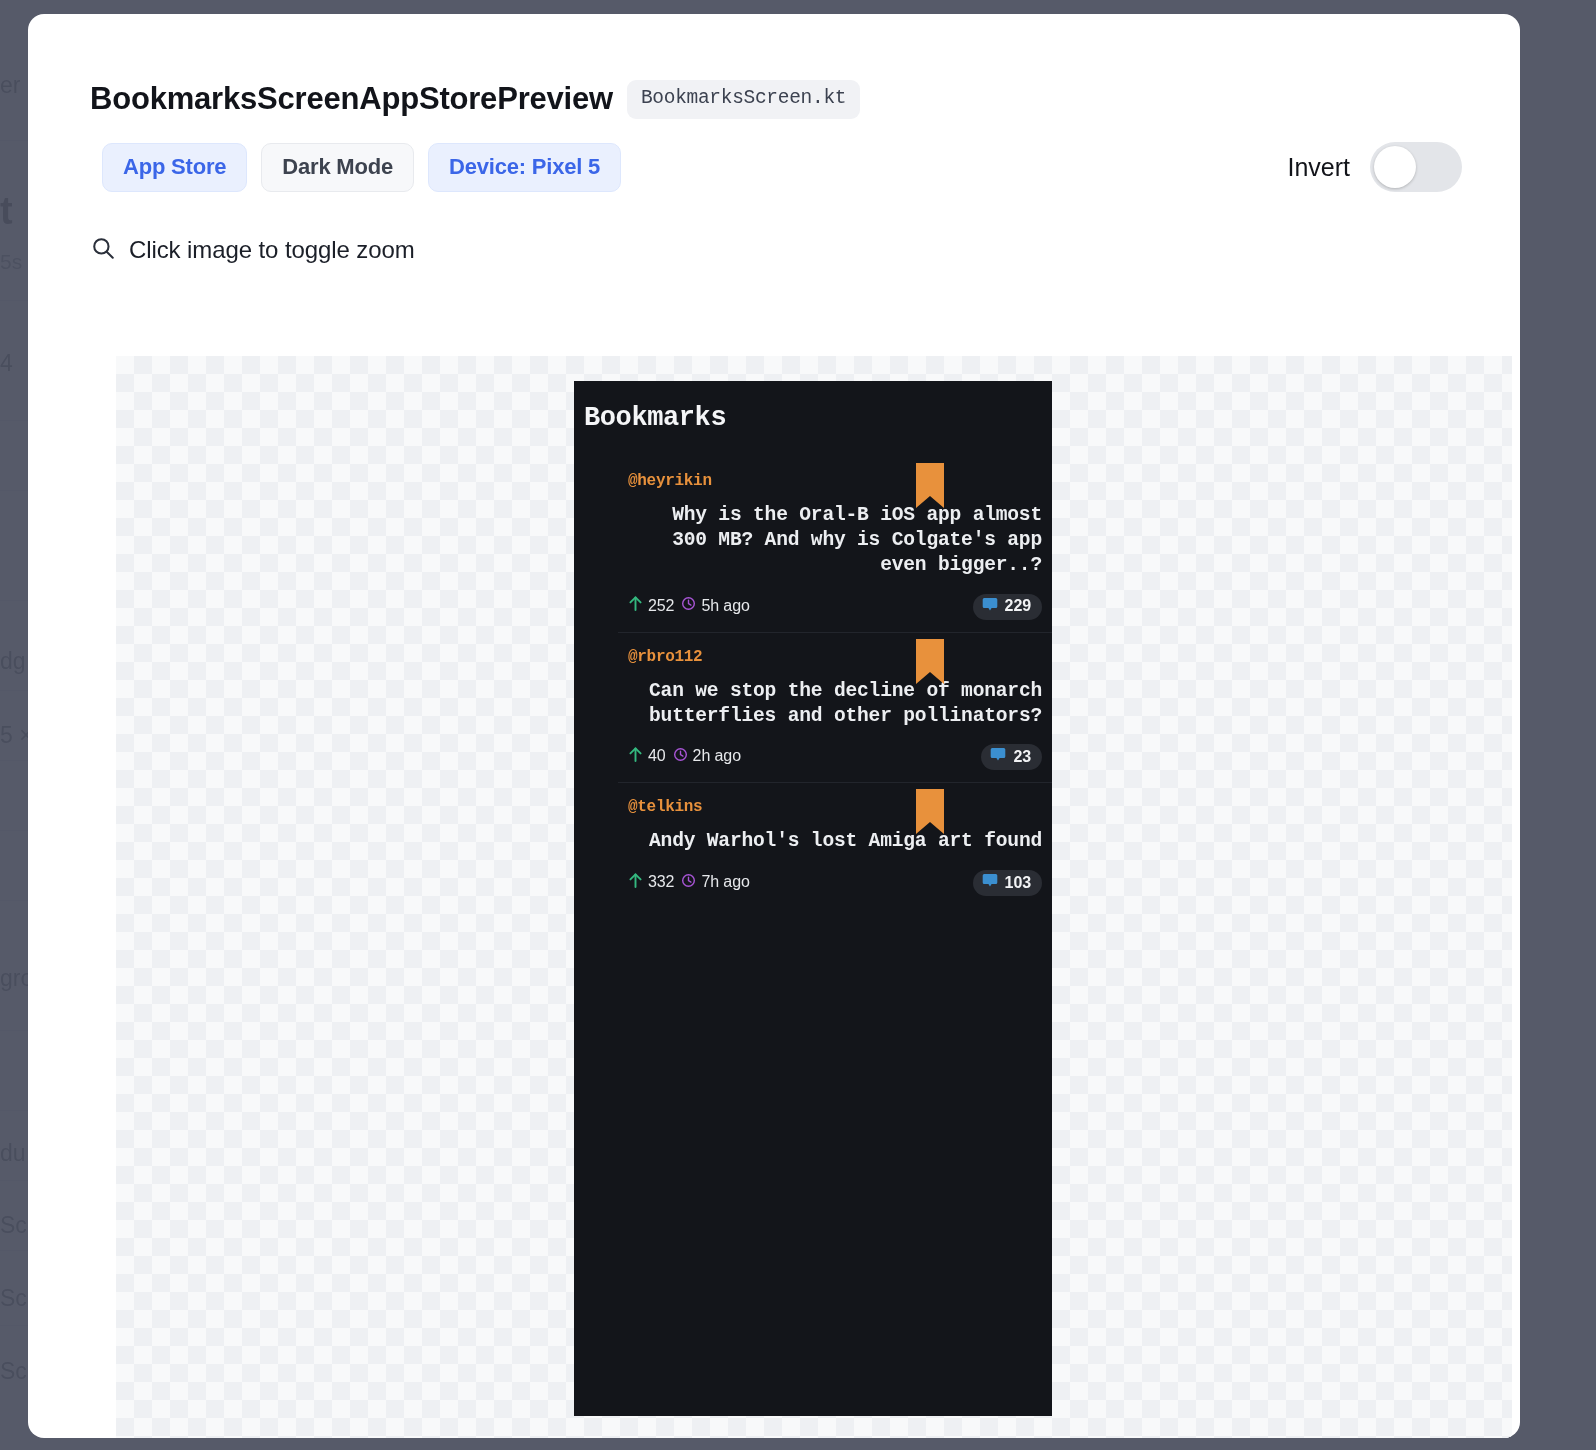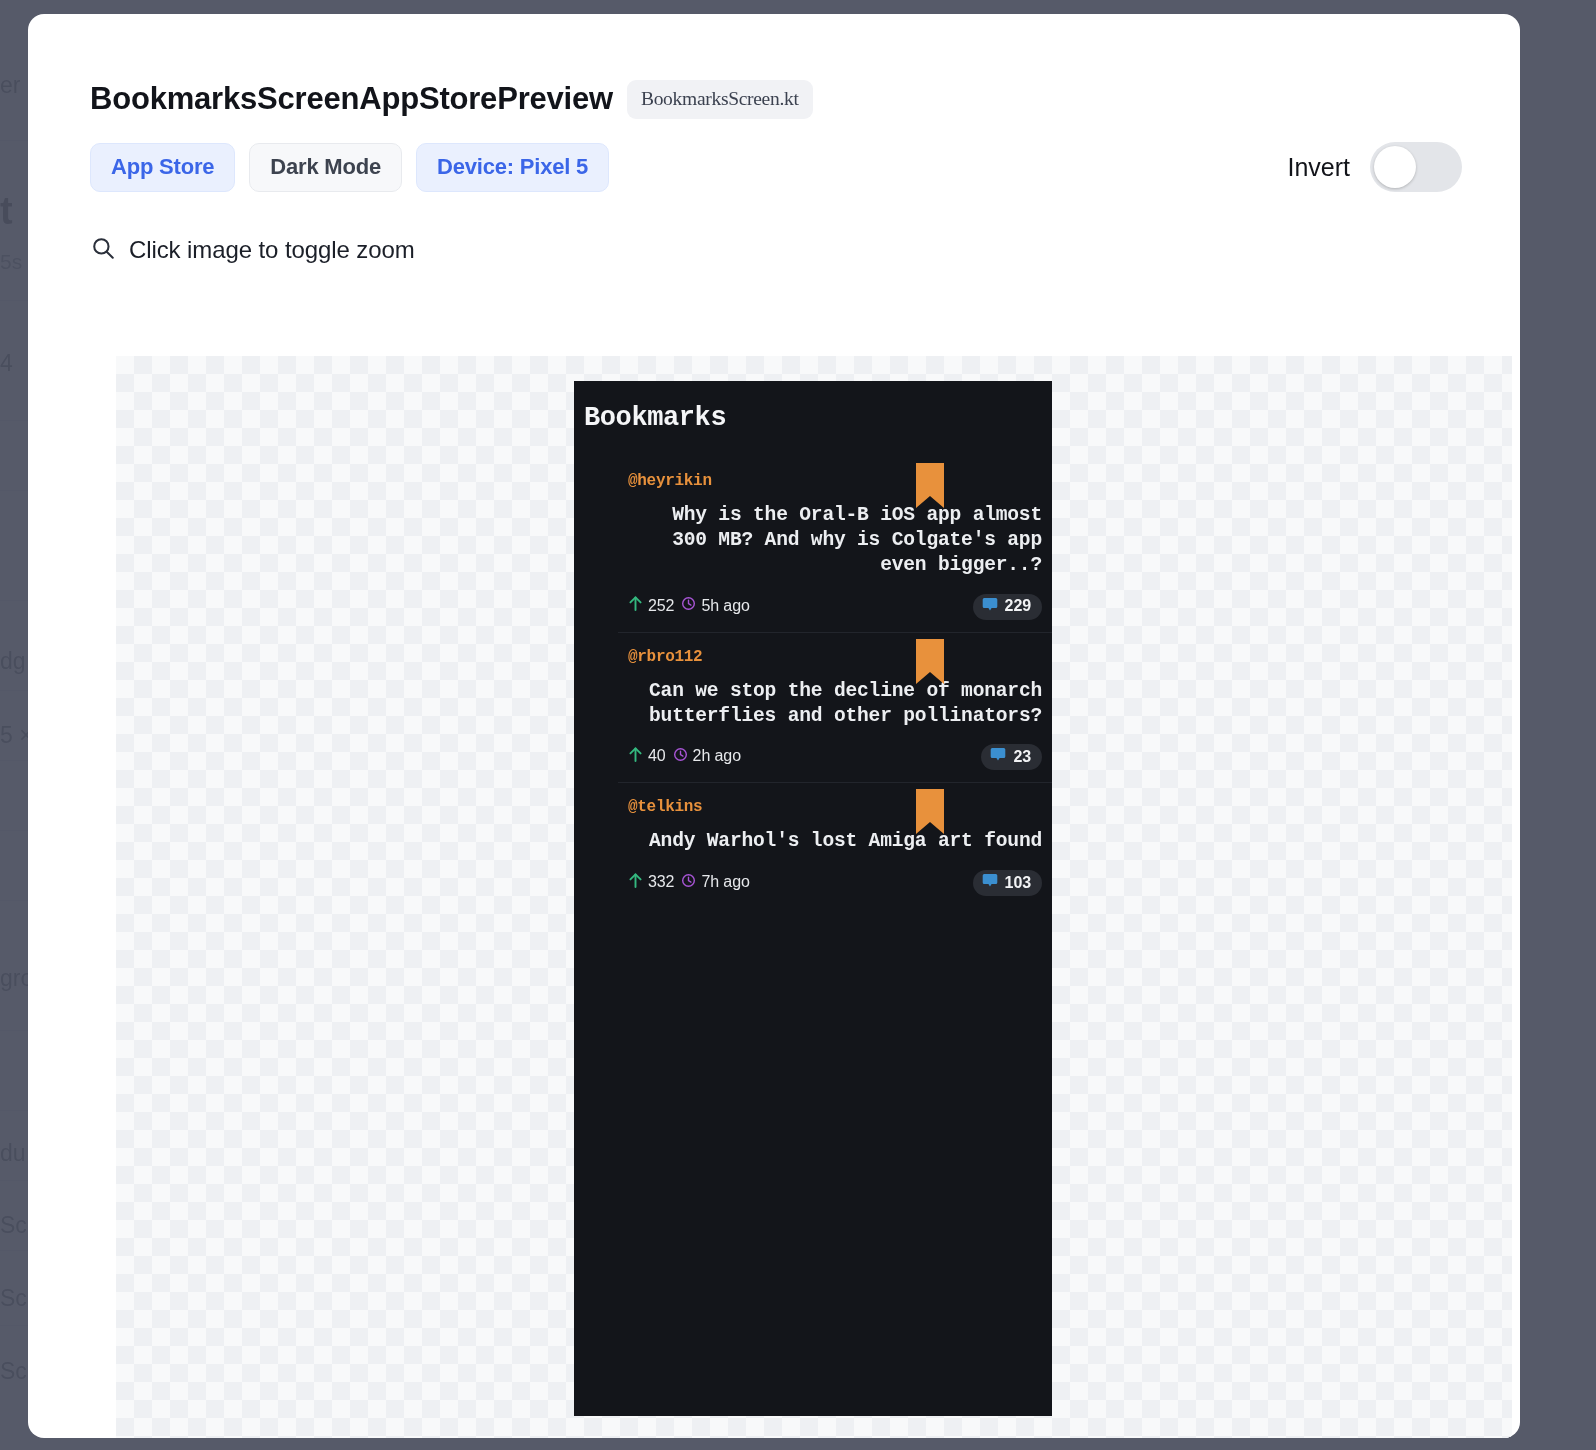--- a/index.html
+++ b/index.html
@@ -78,21 +78,21 @@
   #preview-title {
     font-size: 31px;
     font-weight: 700;
     color: #12141a;
     letter-spacing: -0.2px;
   }
   #file-chip {
     background: #f1f2f5;
     border-radius: 9px;
     padding: 9px 14px 10px;
-    font-family: Liberation Serif, serif;
+    font-family: Liberation Mono, monospace;
     font-size: 19.5px;
     color: #3c4250;
     letter-spacing: -0.3px;
     line-height: 1;
   }
 
   #fqcn {
     margin-top: 19px;
     font-size: 23px;
     color: #171a21;
@@ -131,20 +131,21 @@
     border-radius: 50%;
     background: #ffffff;
     box-shadow: 0 1px 3px rgba(0,0,0,0.22);
   }
 
   
   #chips-row {
     margin-top: 24px;
     display: flex;
     gap: 14px;
+    margin-left: 12px;
   }
   .chip {
     border-radius: 10px;
     padding: 12px 20px 13px;
     font-size: 22px;
     font-weight: 600;
     letter-spacing: -0.2px;
     cursor: pointer;
     border: 1px solid transparent;
     line-height: 1;

